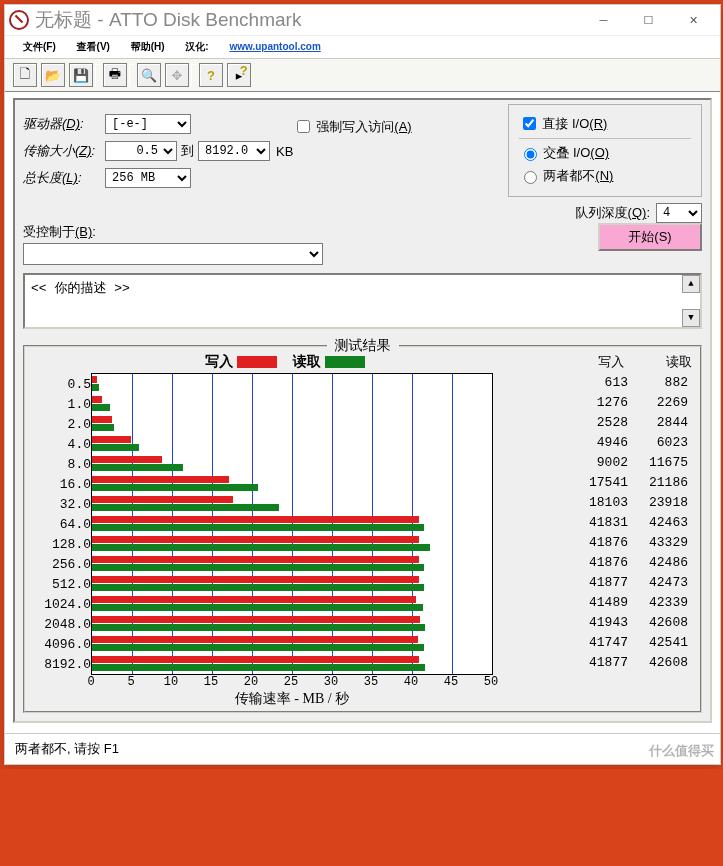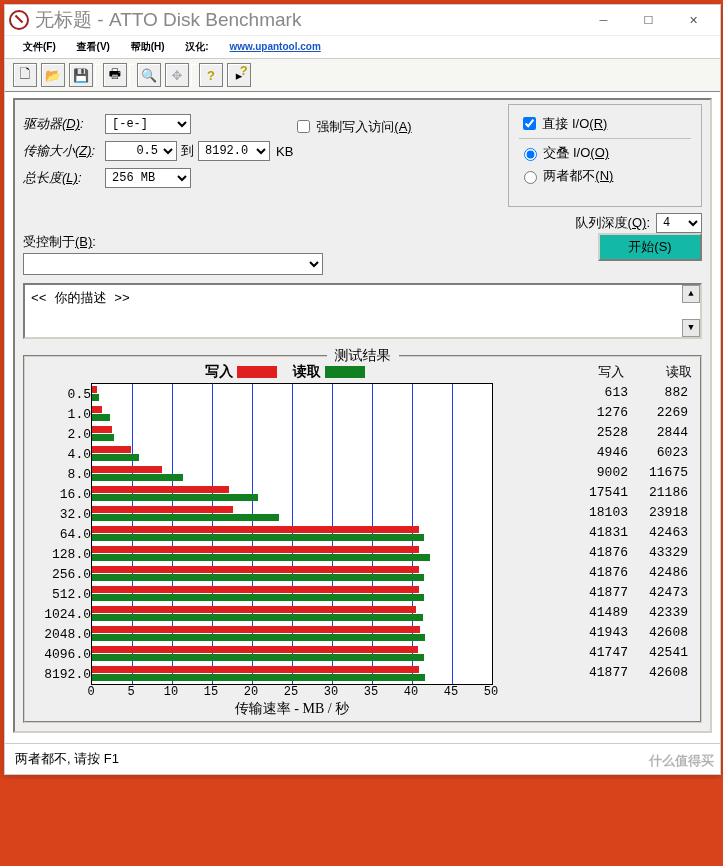--- a/index.html
+++ b/index.html
@@ -21,26 +21,26 @@
 .toprow{display:flex;}
 .leftcfg{flex:0 0 245px;font-size:13px;}
 .leftcfg .row{display:flex;align-items:center;margin:5px 0;height:22px;}
 .lbl{min-width:82px;font-style:italic;}
 .ul{text-decoration:underline;}
 .combo{border:1px solid #7a7a7a;background:#fff;height:20px;font-size:12px;padding:0 2px;font-family:"Courier New",monospace;box-sizing:border-box;}
 .w86{width:86px;} .w72{width:72px;} .w46{width:46px;}
 .midcol{flex:0 0 215px;padding-top:4px;font-size:13px;}
 .check,.radio{display:flex;align-items:center;margin:5px 0;}
 .check input,.radio input{margin-right:6px;}
-.rightgrp{border:1px solid #b0b0b0;padding:4px 10px 16px 10px;font-size:13px;position:relative;margin-top:-4px;}
+.rightgrp{border:1px solid #b0b0b0;padding:4px 10px 6px 10px;font-size:13px;position:relative;margin-top:-4px;}
 .queuerow{display:flex;align-items:center;justify-content:flex-end;margin-top:6px;font-size:13px;}
 .ctrlrow{display:flex;align-items:flex-start;}
 .ctrlrow .lbl2{font-size:13px;margin-bottom:2px;}
 .combo.big{width:300px;height:22px;}
-.startbtn{margin-left:auto;width:100px;height:24px;border:2px outset #d4d0c8;background:#14b8a6;font-size:13px;display:flex;align-items:center;justify-content:center;}
+.startbtn{margin-left:auto;width:100px;height:24px;border:2px outset #d4d0c8;background:#f9a8d4;font-size:13px;display:flex;align-items:center;justify-content:center;}
 .desc{margin-top:8px;border:2px inset #d4d0c8;background:#fff;height:44px;padding:4px 6px;font-family:"Courier New",monospace;font-size:13px;position:relative;}
 .scrup,.scrdn{position:absolute;right:0;width:16px;height:16px;background:#e8e8e8;border:1px solid #999;display:flex;align-items:center;justify-content:center;font-size:9px;}
 .scrup{top:0;} .scrdn{bottom:0;}
 .results{margin-top:16px;border:2px groove #d4d0c8;padding-top:6px;}
 .results .caption{position:relative;top:-16px;text-align:center;font-size:14px;height:0;}
 .results .caption span{background:#efefef;padding:0 8px;}
 .legend{text-align:center;font-size:14px;font-weight:bold;padding-bottom:2px;}
 .swR{display:inline-block;width:40px;height:12px;background:#e02020;margin:0 4px;vertical-align:middle;}
 .swG{display:inline-block;width:40px;height:12px;background:#108020;margin:0 4px;vertical-align:middle;}
 .hdrW{display:inline-block;width:50px;text-align:right;}

